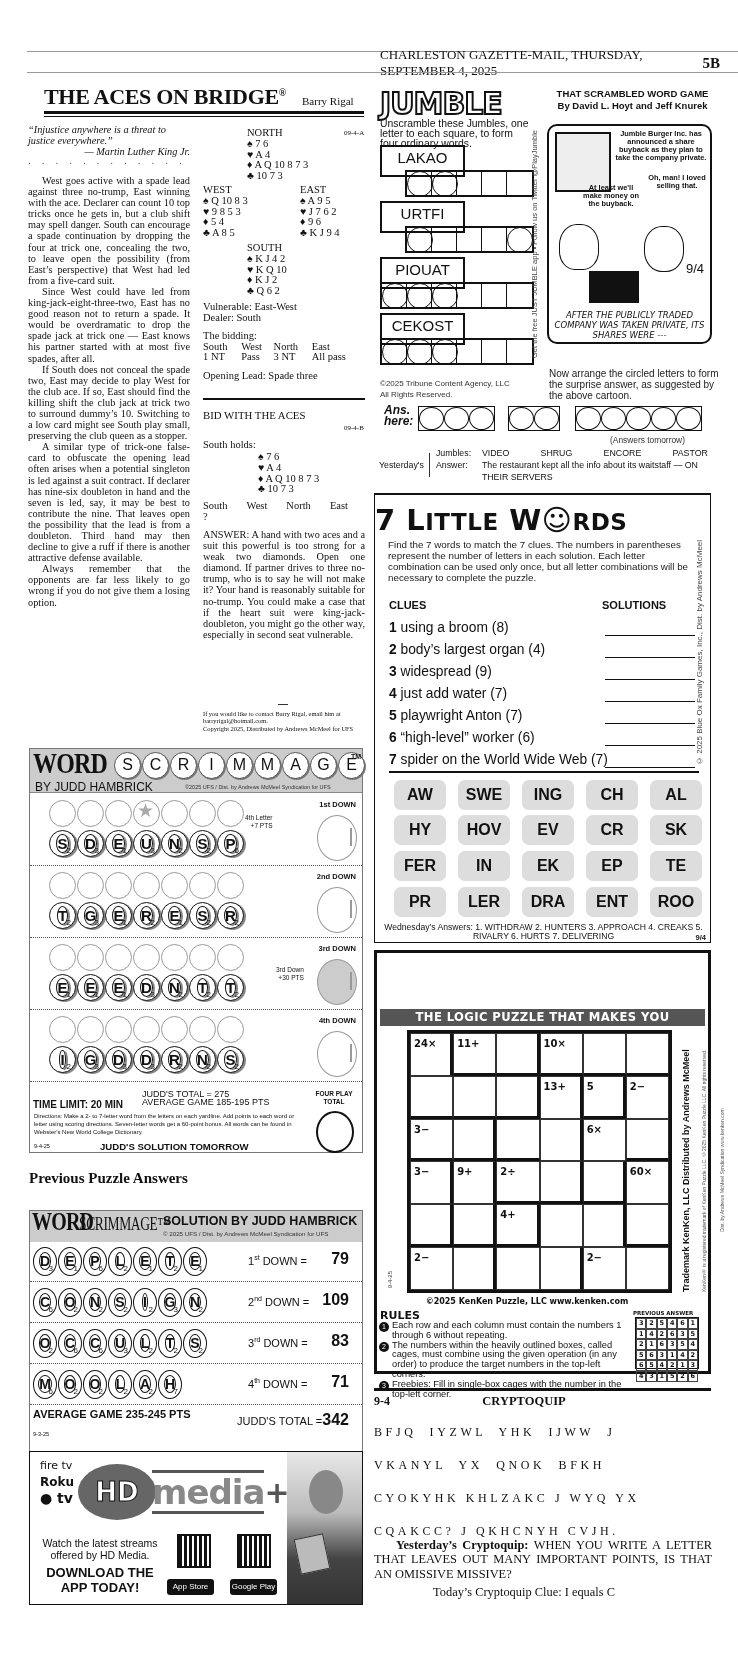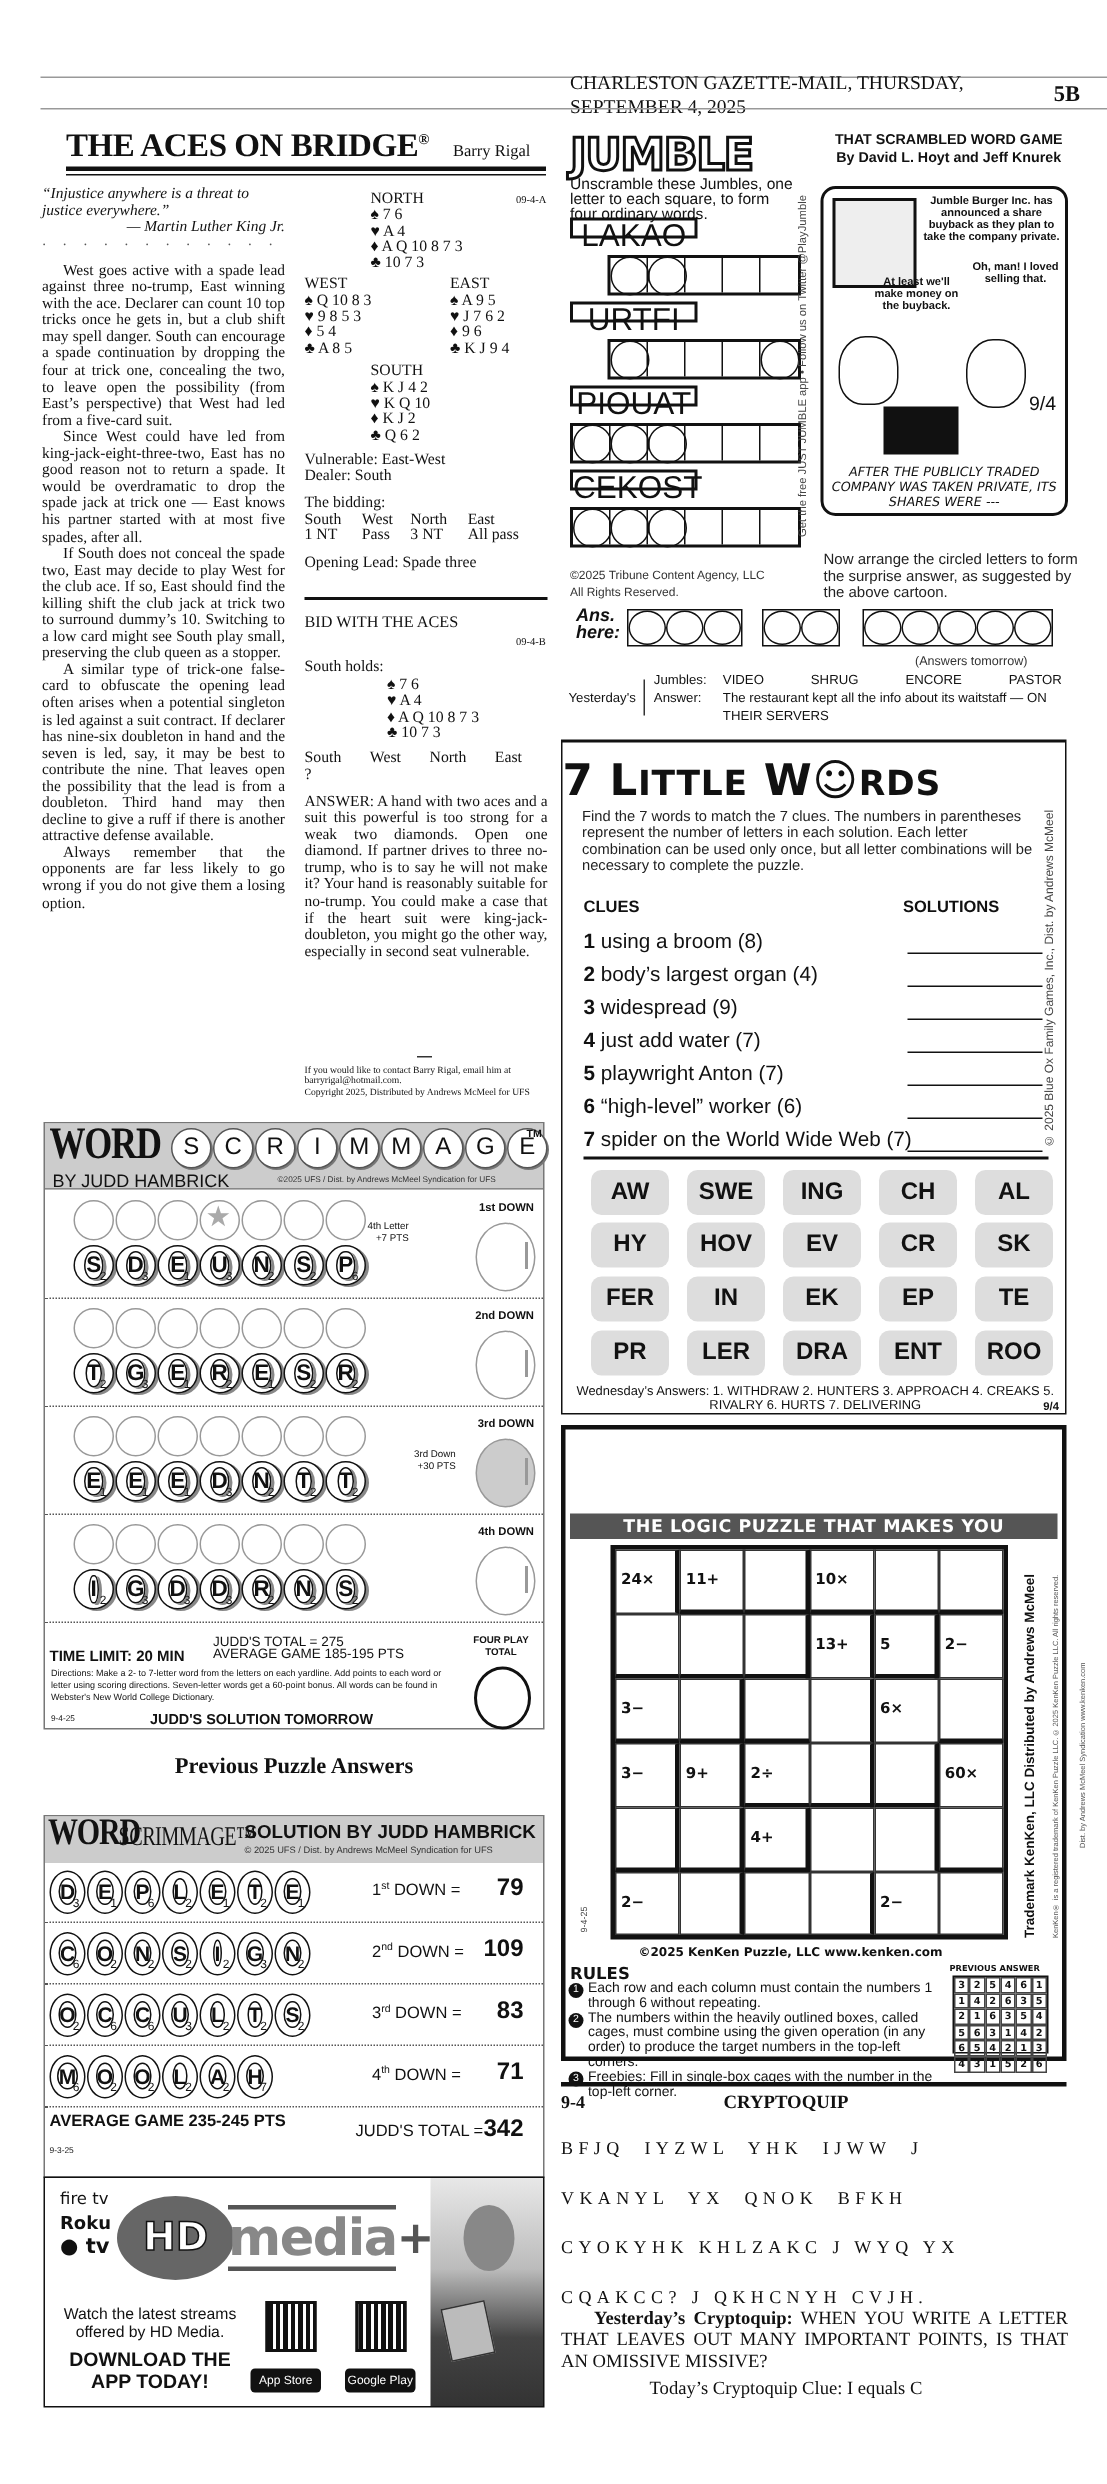--- a/index.html
+++ b/index.html
@@ -27,21 +27,21 @@
 #bidding td{padding:0;font-family:"Liberation Serif",serif;font-size:10.5px;line-height:10px}
 #bid-rule{left:203px;top:398px;width:162px;height:2px;background:#111}
 #bwa-title{left:203px;top:409px;font-family:"Liberation Serif",serif;font-size:10.8px}
 #bwa-id{left:344px;top:424px;font-size:7px;font-family:"Liberation Serif",serif}
 #answer{left:203px;top:529px;width:162px;text-align:justify}
 #contact{left:203px;top:710px;width:170px;font-family:"Liberation Serif",serif;font-size:6.4px;line-height:7.4px}
 
 #jumble-logo{left:380px;top:86px;font-family:"DejaVu Sans",sans-serif;font-weight:bold;font-size:30px;color:#fff;-webkit-text-stroke:2px #111;letter-spacing:-1px}
 #jumble-sub{left:545px;top:88px;width:175px;text-align:center;font-family:"Liberation Sans",sans-serif;font-weight:bold;font-size:9.5px;line-height:11.5px}
 #jumble-instr{left:380px;top:119px;width:150px;text-align:left;font-family:"Liberation Sans",sans-serif;font-size:10.4px;line-height:10px}
-.jword{position:absolute;left:380px;width:127px;height:14px;border:2px solid #111;font-family:"Liberation Sans",sans-serif;font-size:21px;line-height:22px;text-align:center;width:85px}
+.jword{position:absolute;left:380px;width:127px;height:32px;border:2px solid #111;font-family:"Liberation Sans",sans-serif;font-size:15px;line-height:22px;text-align:center;width:85px}
 .jcells{position:absolute;display:flex;border:2px solid #111}
 .jcells span{width:25px;height:23px;border-right:1px solid #111;position:relative}
 .jcells span:last-child{border-right:none}
 .jcells span.c::after{content:"";position:absolute;left:0;top:-1px;width:24px;height:24px;border:1px solid #111;border-radius:50%}
 #jumble-vert{left:530px;top:124px;width:14px;height:240px;font-family:"Liberation Sans",sans-serif;font-size:7.5px;color:#444;writing-mode:vertical-rl;transform:rotate(180deg);text-align:center}
 #cartoon{left:547px;top:124px;width:165px;height:220px;border:2.5px solid #111;border-radius:10px;overflow:hidden;background:#fff}
 .bubble{position:absolute;font-family:"Liberation Sans",sans-serif;font-weight:bold;font-size:7.4px;line-height:8px;text-align:center}
 #caption{position:absolute;left:0;bottom:2px;width:100%;text-align:center;font-family:"DejaVu Sans",sans-serif;font-size:8.5px;line-height:10px;font-style:italic}
 #jumble-copy{left:380px;top:378px;font-family:"Liberation Sans",sans-serif;font-size:8px;line-height:11px;color:#333}
 #jumble-arrange{left:549px;top:368px;width:170px;font-family:"Liberation Sans",sans-serif;font-size:10px;line-height:11px;color:#222}
@@ -67,21 +67,21 @@
 #lw-vert{position:absolute;left:320px;top:38px;width:14px;height:238px;writing-mode:vertical-rl;transform:rotate(180deg);font-family:"Liberation Sans",sans-serif;font-size:8px;color:#444;text-align:center}
 .tile{position:absolute;width:52px;height:30px;background:#ddd;border-radius:7px;font-family:"Liberation Sans",sans-serif;font-weight:bold;font-size:16px;text-align:center;line-height:30px}
 #lw-prev{position:absolute;left:0;top:428px;width:337px;text-align:center;font-family:"Liberation Sans",sans-serif;font-size:8.6px;line-height:9px}
 #lw-date{position:absolute;right:4px;top:438px;font-family:"Liberation Sans",sans-serif;font-weight:bold;font-size:7.5px}
 
 #kk-box{left:374px;top:950px;width:337px;height:424px;border:3px solid #111}
 #kk-logo{position:absolute;left:10px;top:6px;font-family:"DejaVu Sans",sans-serif;font-weight:bold;font-size:42px;color:#888;letter-spacing:-1px;line-height:44px}
 #kk-logo .mid{display:inline-block;width:32px;height:36px;background:#777;vertical-align:middle;margin:0 2px}
 #kk-tag{position:absolute;left:3px;top:56px;width:325px;height:17px;background:#555;color:#fff;font-family:"DejaVu Sans",sans-serif;font-weight:bold;font-size:11.6px;line-height:17px;text-align:center;letter-spacing:0.4px}
 #kk-grid{position:absolute;left:30px;top:77px;width:265px;height:263px;display:grid;grid-template-columns:repeat(6,1fr);grid-template-rows:repeat(6,1fr);border:3px solid #111}
-#kk-grid .cell{border:1px solid #333;position:relative;font-family:"DejaVu Sans",sans-serif;font-weight:bold;font-size:10px;padding:14px 3px}
+#kk-grid .cell{border:1px solid #333;position:relative;font-family:"DejaVu Sans",sans-serif;font-weight:bold;font-size:10px;padding:4px 3px}
 #kk-vert{position:absolute;left:300px;top:95px;width:30px;height:245px;writing-mode:vertical-rl;transform:rotate(180deg);font-family:"Liberation Sans",sans-serif;text-align:center}
 #kk-vert .a{font-size:9px;font-weight:bold}
 #kk-vert .b{font-size:5px;color:#555}
 #kk-date{position:absolute;left:10px;top:318px;writing-mode:vertical-rl;transform:rotate(180deg);font-size:6px;font-family:"Liberation Sans",sans-serif;color:#444}
 #kk-copy{position:absolute;left:0;top:344px;width:300px;text-align:center;font-family:"DejaVu Sans",sans-serif;font-weight:bold;font-size:8px}
 #kk-rules-h{position:absolute;left:3px;top:356px;font-family:"DejaVu Sans",sans-serif;font-weight:bold;font-size:11px}
 #kk-rules{position:absolute;left:2px;top:368px;width:255px;font-family:"Liberation Sans",sans-serif;font-size:9.3px;line-height:9.8px}
 #kk-rules .r{display:flex}
 #kk-rules .n{flex:none;width:10px;height:10px;border-radius:50%;background:#111;color:#fff;font-size:7px;text-align:center;line-height:10px;margin-right:3px;margin-top:1px}
 #kk-prev-h{position:absolute;left:256px;top:357px;font-family:"DejaVu Sans",sans-serif;font-weight:bold;font-size:5.5px}
@@ -116,21 +116,21 @@
 .ws-note{position:absolute;font-family:"Liberation Sans",sans-serif;font-size:6.5px;line-height:8px;text-align:right}
 #ws-foot{position:absolute;left:0;top:338px;width:332px;height:66px}
 #ws-time{position:absolute;left:3px;top:12px;font-family:"Liberation Sans",sans-serif;font-weight:bold;font-size:10px}
 #ws-judd{position:absolute;left:112px;top:3px;font-family:"Liberation Sans",sans-serif;font-size:9px;line-height:8px}
 #ws-dir{position:absolute;left:4px;top:25px;width:270px;font-family:"Liberation Sans",sans-serif;font-size:6px;line-height:8px}
 #ws-date{position:absolute;left:4px;top:56px;font-family:"Liberation Sans",sans-serif;font-size:5.5px}
 #ws-sol{position:absolute;left:70px;top:54px;font-family:"Liberation Sans",sans-serif;font-weight:bold;font-size:9.6px}
 #ws-fpt{position:absolute;right:6px;top:3px;width:44px;text-align:center;font-family:"Liberation Sans",sans-serif;font-weight:bold;font-size:6.5px;line-height:8px}
 #ws-fball{position:absolute;right:8px;top:24px;width:38px;height:42px;border:2px solid #111;border-radius:50%}
 
-#prev-title{left:29px;top:1170px;width:334px;text-align:center;font-family:"Liberation Serif",serif;font-weight:bold;font-size:15px}
+#prev-title{left:29px;top:1170px;width:334px;font-family:"Liberation Serif",serif;font-weight:bold;font-size:15px}
 #pa-box{left:29px;top:1210px;width:334px;height:242px;border:1px solid #777}
 #pa-head{position:absolute;left:0;top:0;width:332px;height:31px;background:#ccc}
 #pa-word{position:absolute;left:2px;top:-3px;font-family:"Liberation Serif",serif;font-weight:bold;font-size:25px;transform:scaleX(0.8);transform-origin:left;letter-spacing:-1px}
 #pa-scr{position:absolute;left:49px;top:3px;font-family:"Liberation Serif",serif;font-size:18px;transform:scaleX(0.75);transform-origin:left;letter-spacing:-0.5px}
 #pa-sol{position:absolute;left:133px;top:3px;font-family:"Liberation Sans",sans-serif;font-weight:bold;font-size:12.5px}
 #pa-copy{position:absolute;left:133px;top:19px;font-family:"Liberation Sans",sans-serif;font-size:6.2px;color:#333}
 .pa-row{position:absolute;left:0;width:332px;height:40px;border-bottom:1px dotted #555}
 .pa-tiles{position:absolute;left:3px;top:5px;display:flex;gap:1px}
 .pa-tiles span{width:24px;height:29px;border-radius:50%;border:1.2px solid #111;font-family:"Liberation Sans",sans-serif;font-weight:bold;font-size:14px;text-align:center;line-height:27px;position:relative}
 .pa-tiles sub{font-size:8px;font-weight:normal;position:absolute;bottom:2px;right:3px;line-height:8px}

